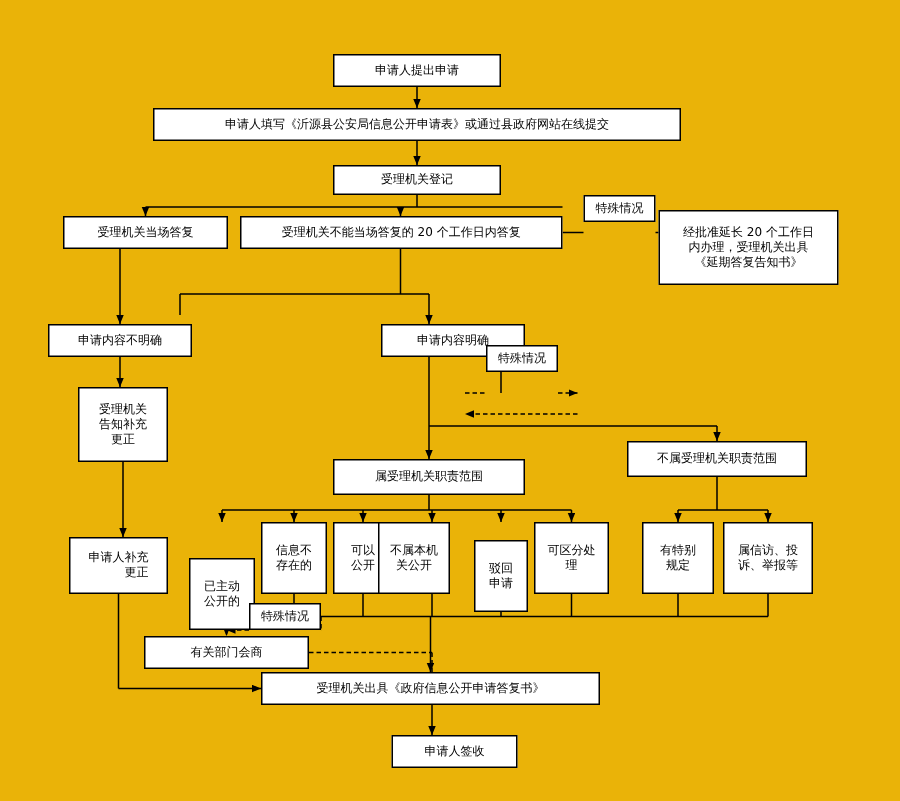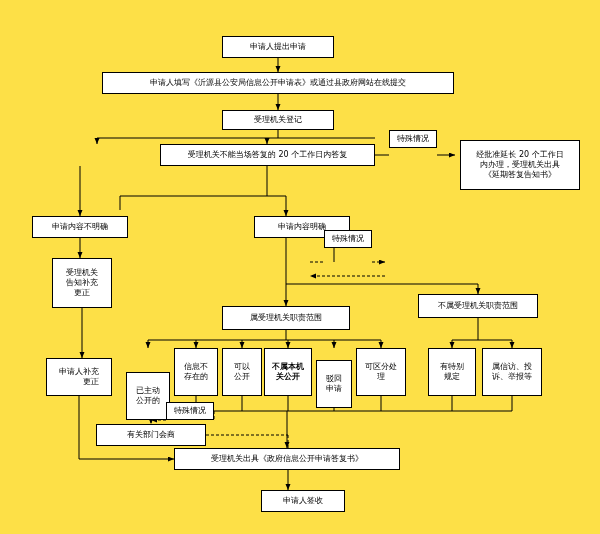--- a/index.html
+++ b/index.html
@@ -7,21 +7,21 @@
     padding: 0;
     background: #ffffff;
   }
   body {
     font-family: "DejaVu Sans", "Liberation Sans", sans-serif;
   }
   #canvas {
     position: relative;
     width: 600px;
     height: 534px;
-    background: #fde047;
+    background: #eab308;
     overflow: hidden;
   }
   .node {
     position: absolute;
     box-sizing: border-box;
     border: 1px solid #000000;
     background: #ffffff;
     color: #000000;
     display: flex;
     align-items: center;
@@ -149,40 +149,41 @@
       <path d="M206,435 L288,435" stroke-dasharray="3,2"></path>
       <path d="M288,435 L288,448" stroke-dasharray="3,2"></path>
 
       <path d="M288,470 L288,490" marker-end="url(#arrow)"></path>
     </g>
   </svg>
 
   <div class="node" style="left:222px;top:36px;width:112px;height:22px;">申请人提出申请</div>
   <div class="node" style="left:102px;top:72px;width:352px;height:22px;">申请人填写《沂源县公安局信息公开申请表》或通过县政府网站在线提交</div>
   <div class="node" style="left:222px;top:110px;width:112px;height:20px;">受理机关登记</div>
+  <div class="node" style="left:42px;top:144px;width:110px;height:22px;">受理机关当场答复</div>
   <div class="node" style="left:160px;top:144px;width:215px;height:22px;">受理机关不能当场答复的 20 个工作日内答复</div>
-  <div class="node" style="left:460px;top:140px;width:120px;height:50px;">经批准延长 20 个工作日
+  <div class="node" style="left:439px;top:140px;width:120px;height:50px;">经批准延长 20 个工作日
 内办理，受理机关出具
 《延期答复告知书》</div>
   <div class="node" style="left:32px;top:216px;width:96px;height:22px;">申请内容不明确</div>
   <div class="node" style="left:238px;top:216px;width:96px;height:22px;margin-left:16px;">申请内容明确</div>
   <div class="node" style="left:52px;top:258px;width:60px;height:50px;">受理机关
 告知补充
 更正</div>
   <div class="node" style="left:46px;top:358px;width:66px;height:38px;text-align:right;">申请人补充
 更正</div>
   <div class="node" style="left:222px;top:306px;width:128px;height:24px;">属受理机关职责范围</div>
   <div class="node" style="left:418px;top:294px;width:120px;height:24px;">不属受理机关职责范围</div>
   <div class="node" style="left:126px;top:348px;width:44px;height:48px;margin-top:24px;">已主动
 公开的</div>
   <div class="node" style="left:174px;top:348px;width:44px;height:48px;">信息不
 存在的</div>
   <div class="node" style="left:222px;top:348px;width:40px;height:48px;">可以
 公开</div>
-  <div class="node" style="left:264px;top:348px;width:48px;height:48px;font-weight:bold;">不属本机
+  <div class="node" style="left:252px;top:348px;width:48px;height:48px;">不属本机
 关公开</div>
   <div class="node" style="left:316px;top:348px;width:36px;height:48px;margin-top:12px;">驳回
 申请</div>
   <div class="node" style="left:356px;top:348px;width:50px;height:48px;">可区分处
 理</div>
   <div class="node" style="left:428px;top:348px;width:48px;height:48px;">有特别
 规定</div>
   <div class="node" style="left:482px;top:348px;width:60px;height:48px;">属信访、投
 诉、举报等</div>
   <div class="node" style="left:96px;top:424px;width:110px;height:22px;">有关部门会商</div>

